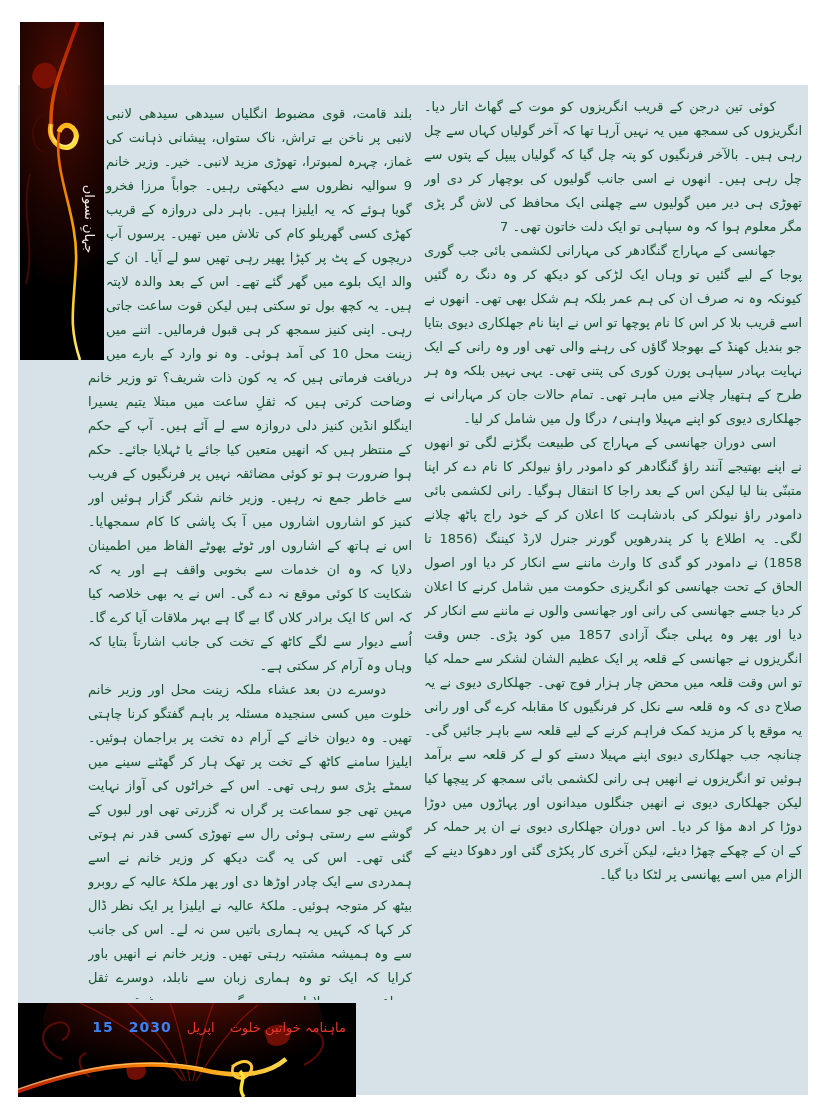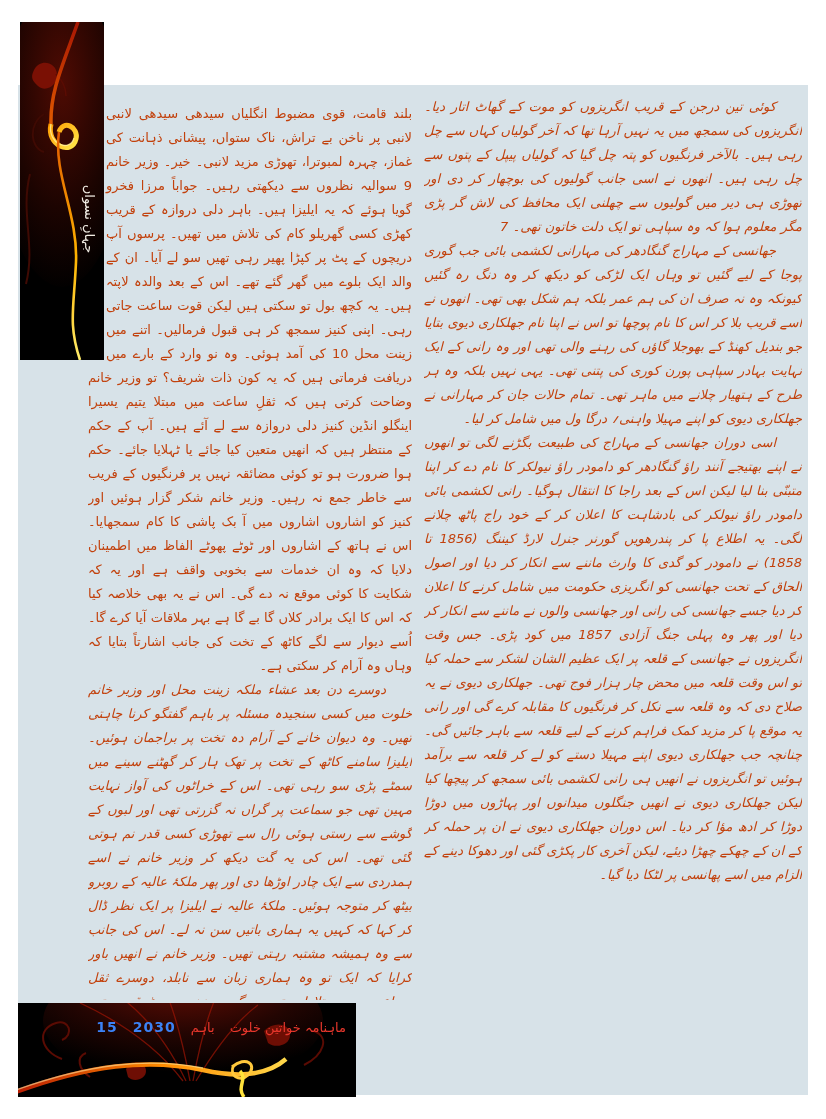--- a/index.html
+++ b/index.html
@@ -18,27 +18,27 @@
   }
   .sidebar svg{position:absolute;left:0;top:0;}
   .masthead{
     position:absolute;left:13px;top:188px;width:110px;height:18px;
     transform:rotate(90deg);transform-origin:center;
     color:#f2ede4;font-size:13px;text-align:center;letter-spacing:1px;
     direction:rtl;white-space:nowrap;
   }
   
   .col{
-    position:absolute;direction:rtl;text-align:justify;color:#c2410c;
+    position:absolute;direction:rtl;text-align:justify;color:#14532d;
     font-size:13px;line-height:24px;overflow:hidden;
   }
   .col-left{left:88px;top:102px;width:324px;height:898px;}
   .col-right{left:424px;top:95px;width:378px;height:924px;}
   .col p{margin:0;}
-  .col p.indent{text-indent:26px;font-style:italic;}
+  .col p.indent{text-indent:26px;}
   .sidebar-spacer{float:left;width:18px;height:258px;}
   
   .footer{
     position:absolute;left:18px;top:1003px;width:338px;height:94px;
     background:#000;overflow:hidden;
   }
   .footer svg{position:absolute;left:0;top:0;}
   .footer-row{
     position:absolute;top:16px;right:10px;left:60px;
     display:flex;direction:rtl;align-items:baseline;gap:15px;
@@ -130,17 +130,17 @@
     </g>
     <path d="M246,28 C256,18 272,20 272,32 C272,42 258,46 250,40 Z" fill="#6e0e04"></path>
     <path d="M108,66 C114,56 128,58 128,68 C128,76 116,80 110,74 Z" fill="#6e0e04"></path>
     <path d="M-5,90 C70,62 130,55 185,67 C225,76 252,70 268,56" stroke="url(#hg)" stroke-width="4.5" fill="none"></path>
     <path d="M-5,88 C70,61 130,54 185,65" stroke="#ffe9a0" stroke-width="1.3" fill="none" opacity="0.6"></path>
     <path d="M214,64 C228,52 240,62 230,72 C222,80 210,72 216,62" stroke="#ffc83c" stroke-width="3" fill="none"></path>
     <path d="M222,68 C230,76 218,84 226,94" stroke="#ffe23a" stroke-width="3.5" fill="none"></path>
   </svg>
   <div class="footer-row">
     <span class="f-red">ماہنامہ خواتین خلوت</span>
-    <span class="f-red">باہم</span>
+    <span class="f-red">اپریل</span>
     <span class="f-white">2030</span>
     <span class="f-white">15</span>
   </div>
 </div>
 
 </body></html>

